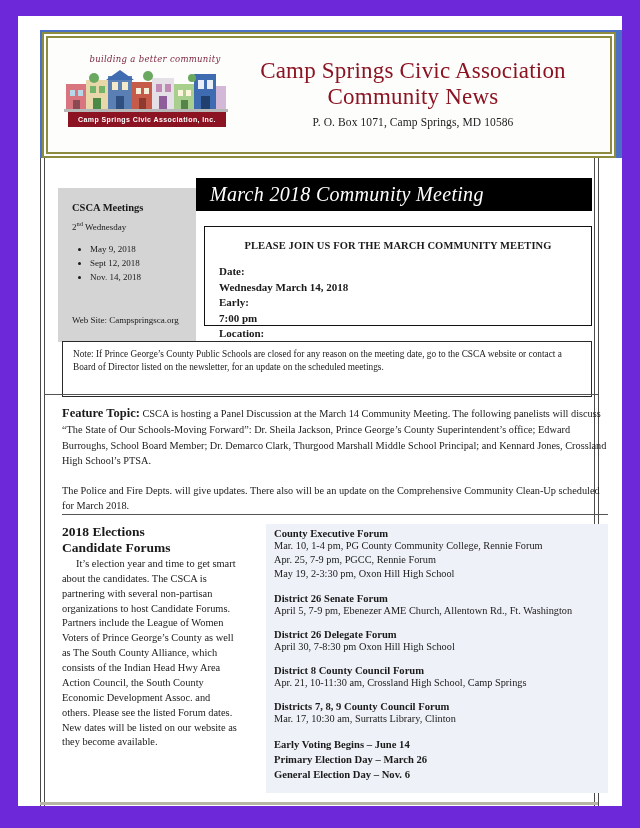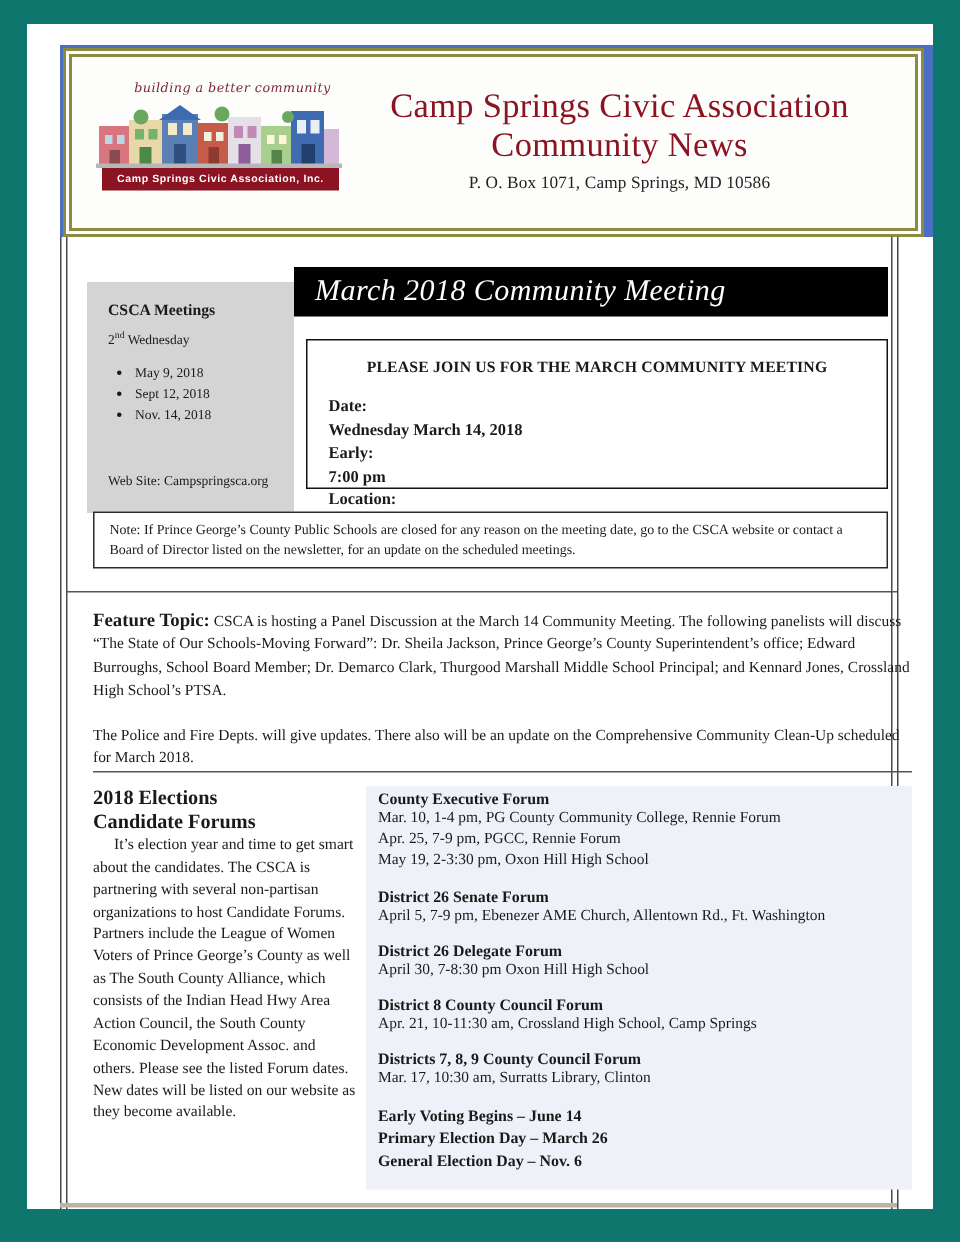--- a/index.html
+++ b/index.html
@@ -2,21 +2,21 @@
 <html><head>
 <meta charset="utf-8">
 <style>
   html,body{margin:0;padding:0;}
   body{
     width:640px;height:828px;overflow:hidden;
     background:#c9cdd6;
     font-family:"Liberation Serif","DejaVu Serif",serif;
     color:#1a1a1a;
   }
-  .scan{position:absolute;left:0;top:0;width:640px;height:828px;background:#0f766e;}
+  .scan{position:absolute;left:0;top:0;width:640px;height:828px;background:#6d28d9;}
 
   
   .page{
     position:absolute;left:18px;top:16px;width:604px;height:790px;
     background:#ffffff;
   }
   
   .page-rule{position:absolute;top:34px;height:756px;width:0;border-left:1px solid #4a4a4a;}
   .page-rule.l1{left:22px;}
   .page-rule.l2{left:26px;}
@@ -61,36 +61,36 @@
   
   .mbox{position:absolute;left:186px;top:210px;width:388px;height:100px;
         background:#fff;border:1.5px solid #111;box-sizing:border-box;}
   .mbox-h{text-align:center;font-weight:bold;font-size:10.5px;margin-top:13px;letter-spacing:.1px;}
   .mrow{display:flex;font-weight:bold;font-size:11px;line-height:1.42;padding-left:14px;flex-direction:column;}
   .mrow .lbl{width:82px;flex:0 0 auto;}
   .mrows{margin-top:13px;}
   .mrow-cont{font-weight:bold;font-size:11px;padding-left:96px;line-height:1.42;}
 
   
-  .notebox{position:absolute;left:44px;top:325px;width:530px;height:38px;
+  .notebox{position:absolute;left:44px;top:325px;width:530px;height:56px;
     background:#fff;border:1px solid #2a2a2a;box-sizing:border-box;
     padding:6px 10px;font-size:9.3px;line-height:1.45;}
 
   .hr-main{position:absolute;left:26px;top:378px;width:554px;height:0;border-top:1.5px solid #555;}
 
   
   .feature{position:absolute;left:44px;top:388px;width:546px;}
   .feature p{margin:0;font-size:10.3px;line-height:1.47;text-align:left;}
   .feature .ft-label{font-weight:bold;font-size:12.5px;}
   .feature .p2{margin-top:15px;}
 
   .hr-sec{position:absolute;left:44px;top:498px;width:546px;height:0;border-top:1.2px solid #555;}
 
   
-  .elect{position:absolute;left:44px;top:508px;width:546px;display:flex;gap:4px;}
+  .elect{position:absolute;left:44px;top:508px;width:546px;display:flex;gap:26px;}
   .el-left{width:178px;flex:0 0 auto;}
   .el-h{font-weight:bold;font-size:13.5px;line-height:1.22;}
   .el-body{font-size:10.4px;line-height:1.43;text-indent:14px;}
   .el-right{flex:1 1 auto;background:#eef1f7;padding:4px 8px 10px 8px;box-sizing:border-box;}
   .fgroup{margin-bottom:11px;}
   .fgroup .ft{font-weight:bold;font-size:10.6px;}
   .fgroup .fl{font-size:10.3px;line-height:1.38;}
   .keydates div{font-weight:bold;font-size:10.6px;line-height:1.42;}
 </style>
 </head>

